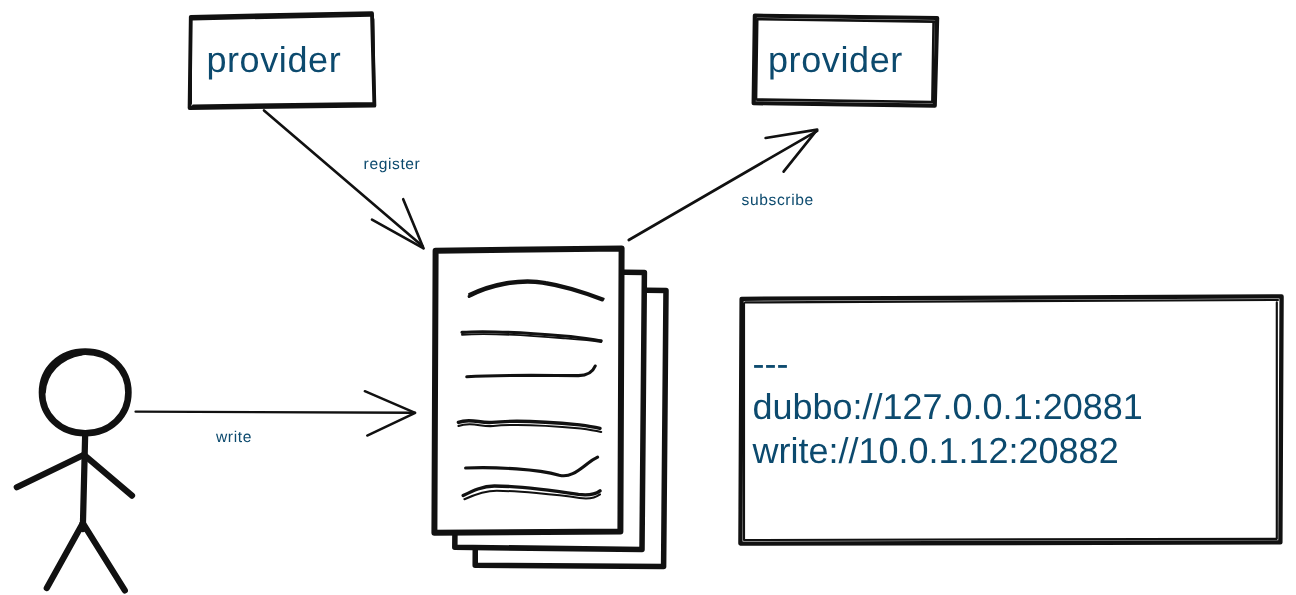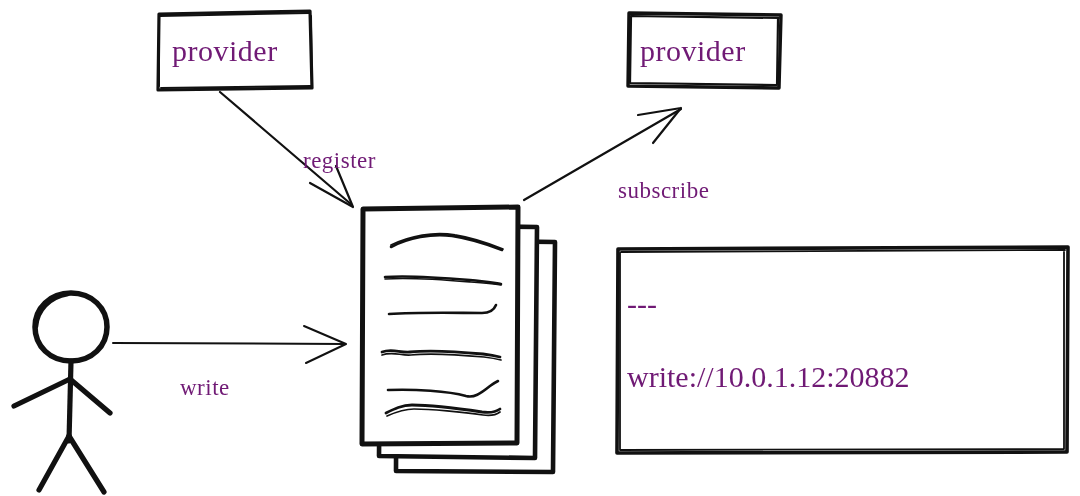--- a/index.html
+++ b/index.html
@@ -19,33 +19,32 @@
     height: 496px;
     background: #ffffff;
   }
   #scene {
     position: absolute;
     left: 0;
     top: 0;
   }
   .lbl {
     position: absolute;
-    color: #701a75;
+    color: #0c4a6e;
     white-space: pre;
-    font-family: Liberation Serif, serif;
+    font-family: Liberation Sans, sans-serif;
     line-height: 1;
   }
   .box-label {
     font-size: 30px;
     letter-spacing: 0.5px;
   }
   .edge-label {
-    font-size: 23px;
+    font-size: 13px;
     letter-spacing: 0.5px;
-    margin-top: 19px;
   }
   .file-label {
     font-size: 30px;
     letter-spacing: 0px;
   }
   #provider-label { left: 172px; top: 36px; }
   #consumer-label { left: 640px; top: 36px; }
   #register-label { left: 303px; top: 130px; }
   #subscribe-label { left: 618px; top: 160px; }
   #write-label     { left: 180px; top: 357px; }
@@ -146,16 +145,17 @@
 
   <div class="lbl edge-label" id="register-label">register</div>
 
   <div class="lbl edge-label" id="subscribe-label">subscribe</div>
 
   <div class="lbl edge-label" id="write-label">write</div>
 
 
   <div class="lbl file-label" id="file-divider">---</div>
 
+  <div class="lbl file-label" id="file-line-0">dubbo://127.0.0.1:20881</div>
 
   <div class="lbl file-label" id="file-line-1">write://10.0.1.12:20882</div>
 
 </div>
 
 </body></html>

